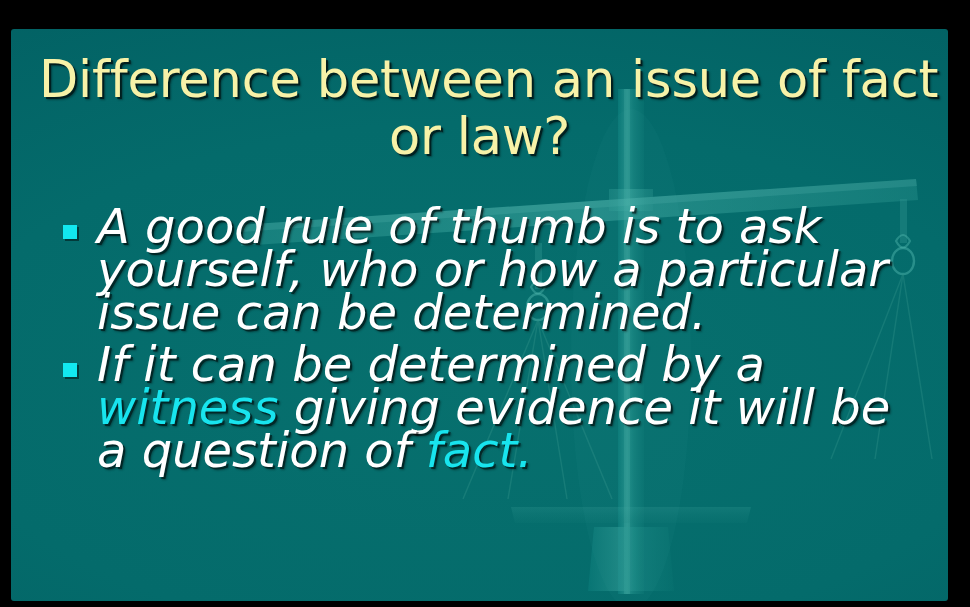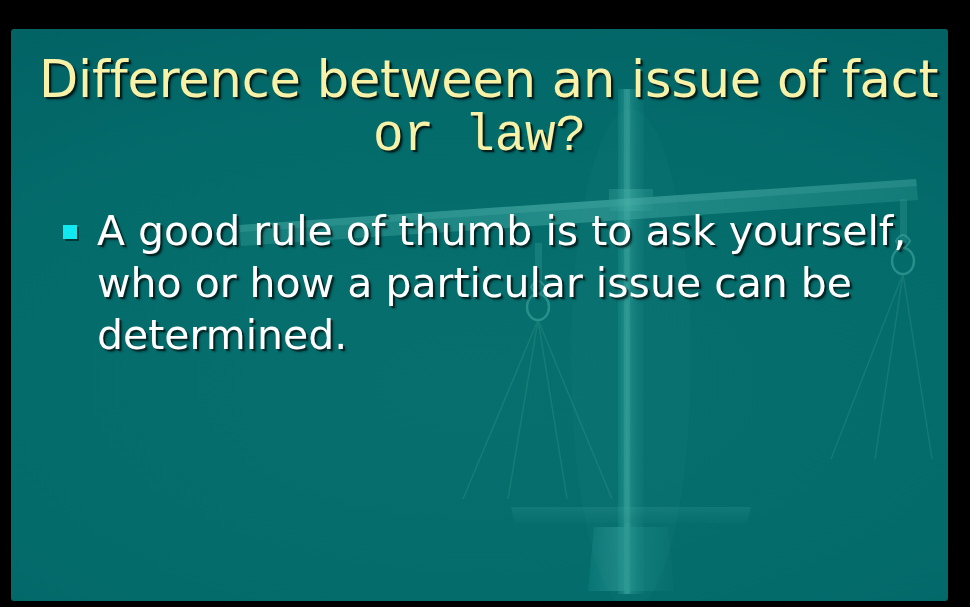--- a/index.html
+++ b/index.html
@@ -66,21 +66,20 @@
     line-height: 57px;
     font-weight: normal;
     letter-spacing: -0.2px;
     text-shadow:
       2px 2px 0 rgba(0,0,0,0.55),
       3px 3px 2px rgba(0,0,0,0.35);
     white-space: nowrap;
   }
   .title-line.second {
     white-space: normal;
-    font-family: Liberation Mono, monospace;
   }
 
   
   #body-list {
     position: absolute;
     left: 52px;
     top: 176px;
     width: 862px;
   }
   .bullet-row {
@@ -93,26 +92,27 @@
     width: 14px;
     height: 14px;
     background: #12E8F0;
     margin-top: 20px;
     margin-right: 20px;
     box-shadow: 2px 2px 0 rgba(0,0,0,0.45);
   }
   .bullet-text {
     flex: 1 1 auto;
     color: #FFFFFF;
-    font-size: 41px;
-    line-height: 52px;
+    font-size: 48px;
+    line-height: 43px;
     text-shadow:
       2px 2px 0 rgba(0,0,0,0.5),
       3px 3px 2px rgba(0,0,0,0.3);
     white-space: pre-wrap;
+    font-style: italic;
   }
   .hl {
     color: #18E4EE;
   }
 </style>
 </head>
 <body>
 
 <div id="slide-frame">
 
@@ -175,17 +175,21 @@
       <div class="title-line second">or law?</div>
     </div>
 
     <div id="body-list">
 
       <div class="bullet-row">
         <span class="bullet-marker"></span>
         <span class="bullet-text"><span>A good rule of thumb is to ask yourself, who or how a particular issue can be determined.</span></span>
       </div>
 
+      <div class="bullet-row">
+        <span class="bullet-marker"></span>
+        <span class="bullet-text"><span>If it can be determined by a </span><span class="hl">witness</span><span> giving evidence it will be a question of </span><span class="hl">fact.</span></span>
+      </div>
 
 
     </div>
   </div>
 </div>
 
 </body></html>

